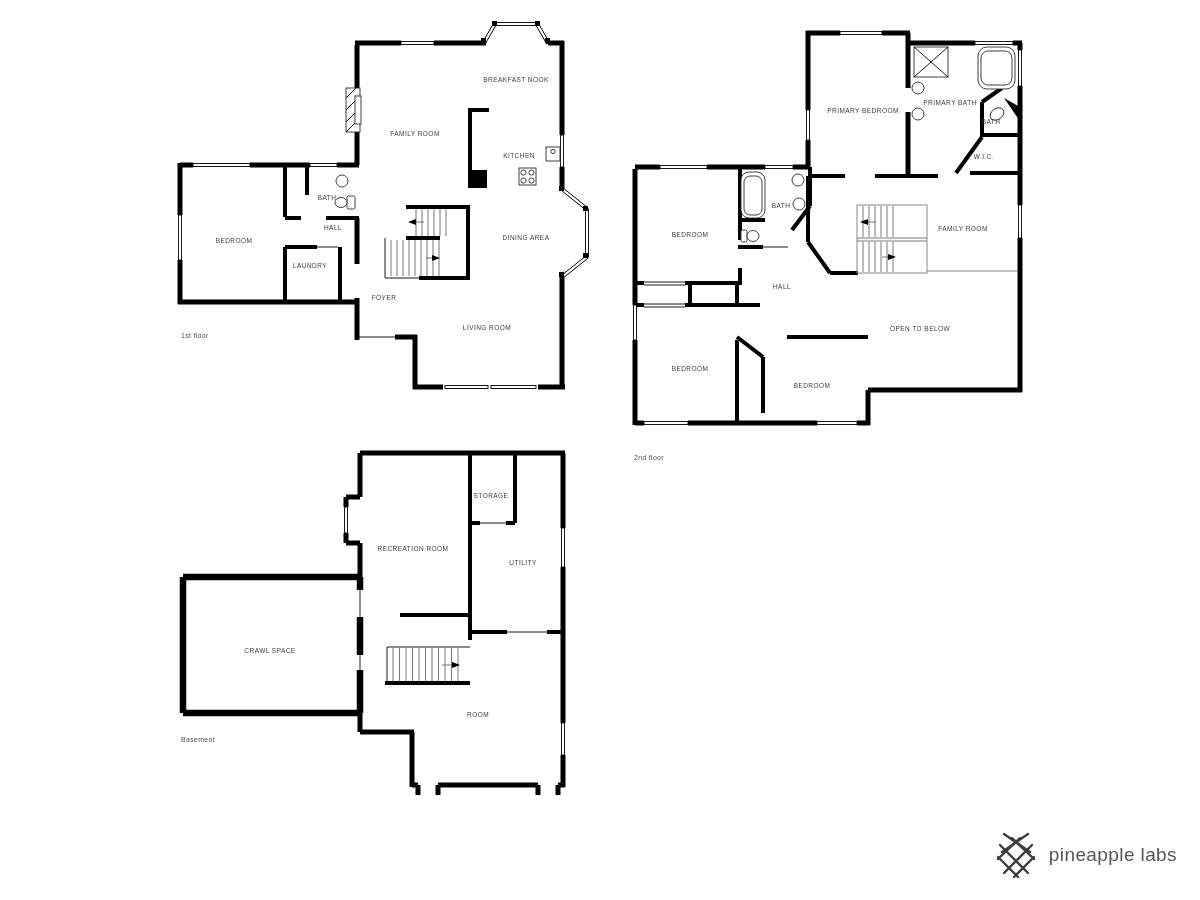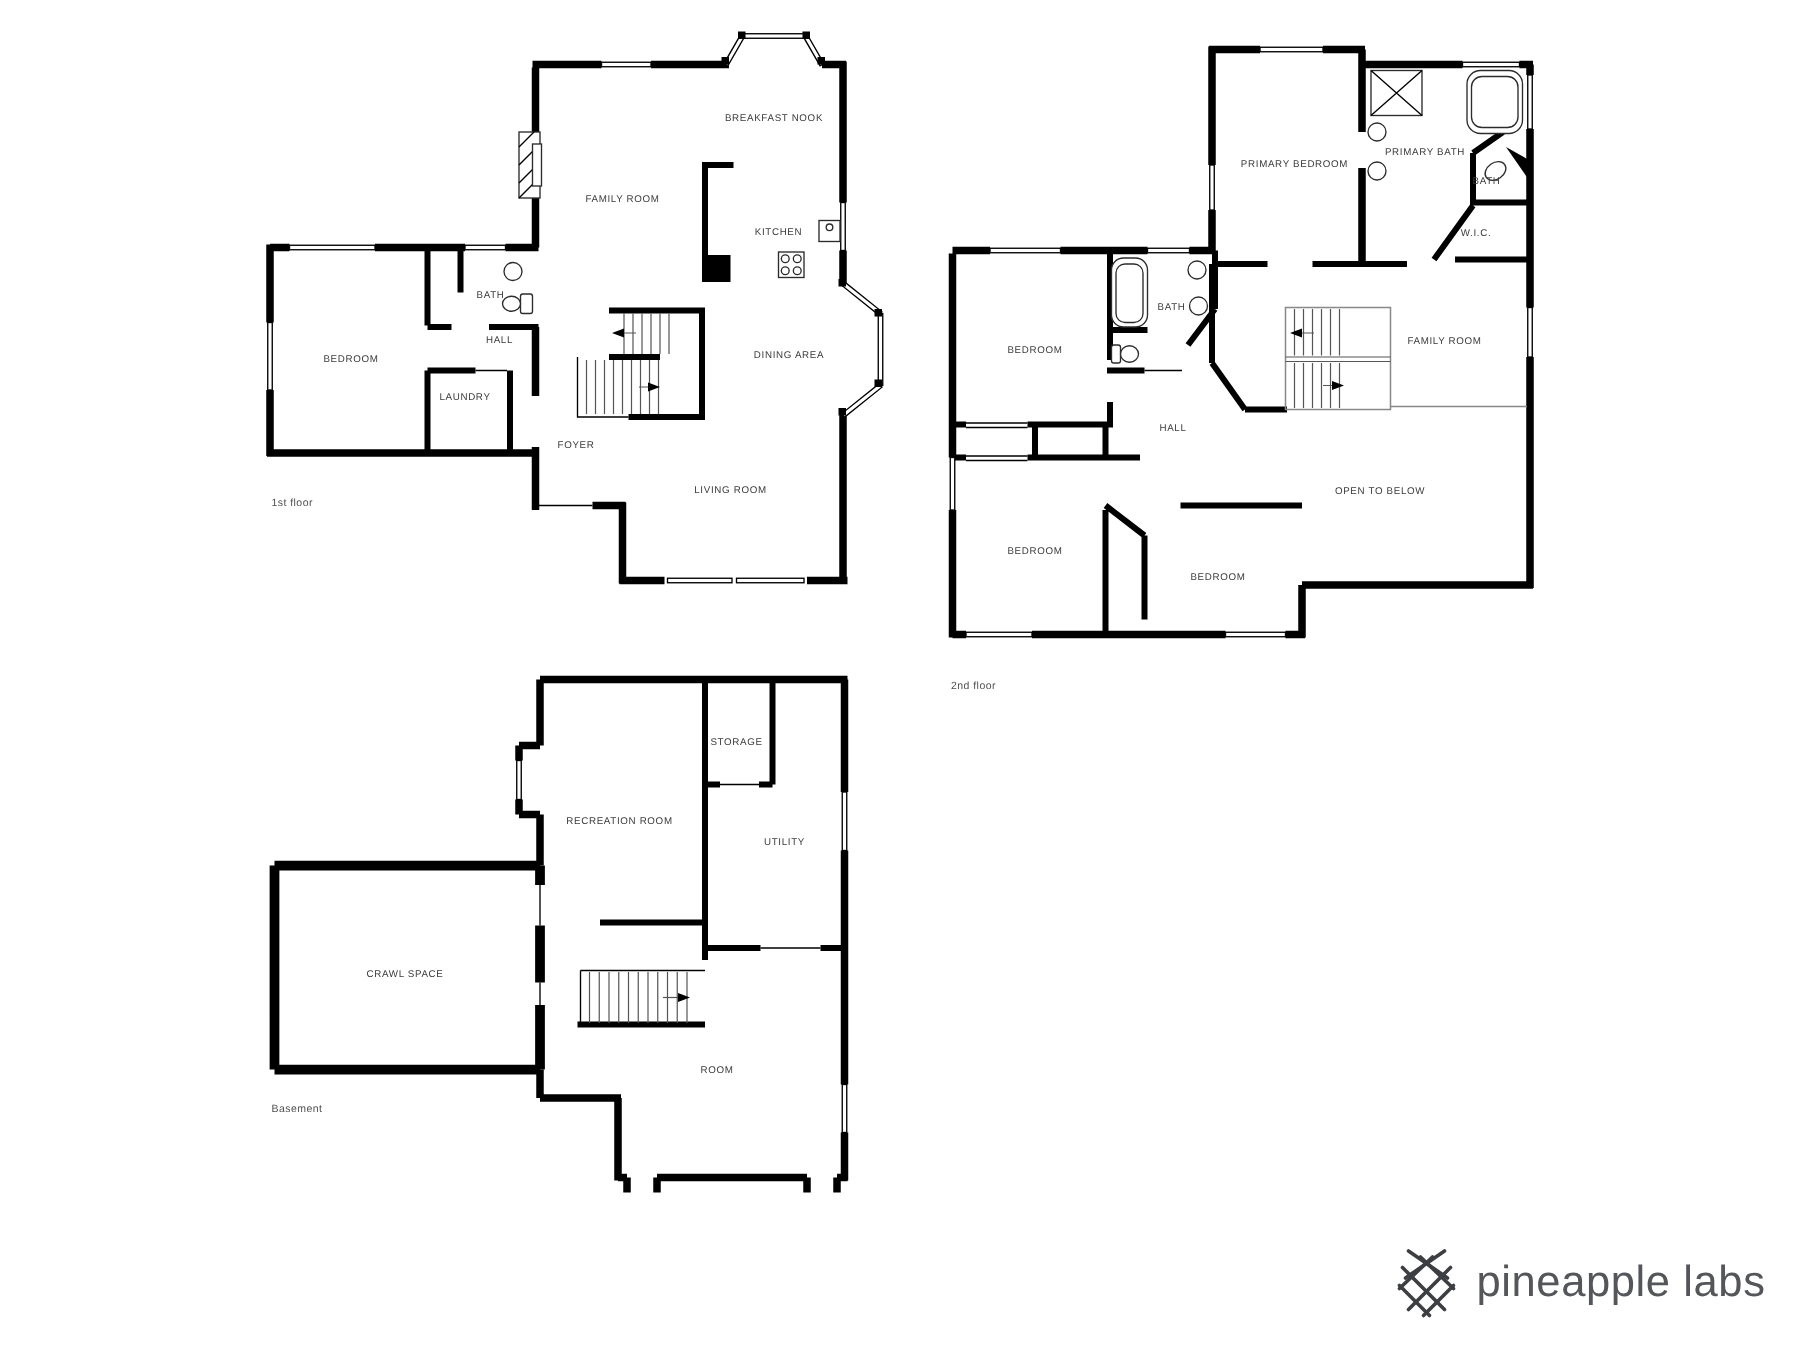--- a/index.html
+++ b/index.html
@@ -4,21 +4,21 @@
 <style>
   html,body{margin:0;padding:0;background:#ffffff;}
   .canvas{position:relative;width:1200px;height:900px;background:#ffffff;overflow:hidden;
           font-family:"Liberation Sans", sans-serif;}
   .plan{position:absolute;}
   .plan svg{position:absolute;left:0;top:0;}
   .room-label{position:absolute;transform:translate(-50%,-50%);font-size:6.5px;
               letter-spacing:0.45px;color:#3b3b3b;white-space:nowrap;font-weight:500;}
   .floor-title{position:absolute;font-size:7px;color:#4f4f4f;letter-spacing:0.3px;white-space:nowrap;}
   .brand{position:absolute;top:831px;right:23px;display:flex;align-items:center;gap:13px;}
-  .brand-text{font-size:29px;color:#54565a;letter-spacing:0.4px;font-weight:500;}
+  .brand-text{font-size:19px;color:#54565a;letter-spacing:0.4px;font-weight:500;}
   .wall{stroke:#000;fill:none;}
   .w5{stroke-width:5;} .w4{stroke-width:4;} .w6{stroke-width:6.5;}
   .thin{stroke:#000;stroke-width:0.9;fill:none;}
   .tread{stroke:#555;stroke-width:0.8;fill:none;}
   .rail{stroke:#888;stroke-width:1;fill:none;}
   .fixture{stroke:#2c2c2c;stroke-width:0.9;fill:#fff;}
   .win{fill:#fff;stroke:#000;stroke-width:0.9;}
   .cap{fill:#000;stroke:none;}
 </style>
 </head>

